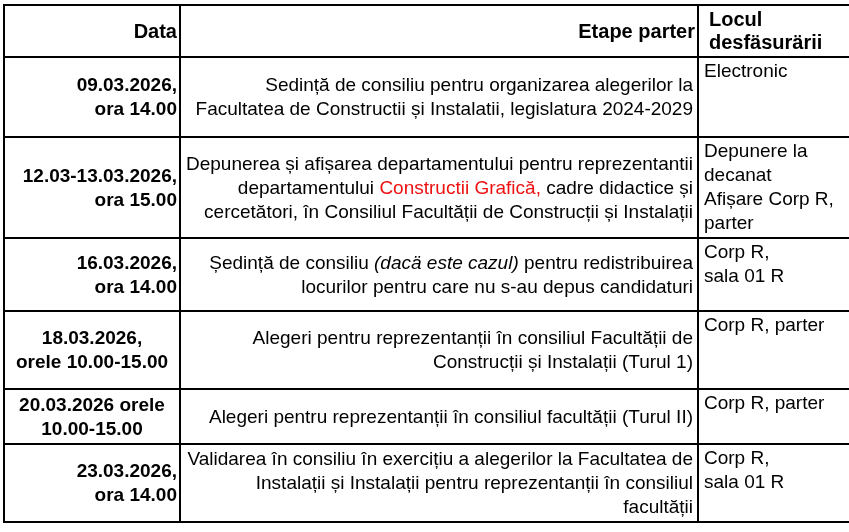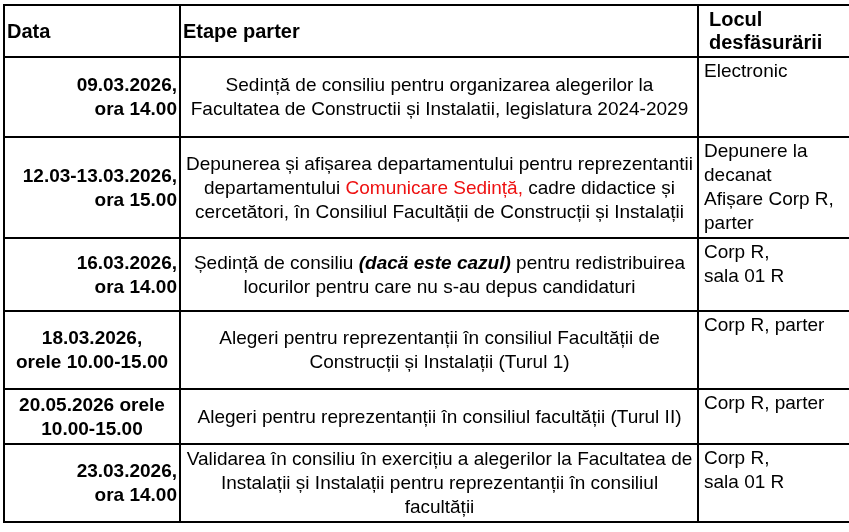--- a/index.html
+++ b/index.html
@@ -10,43 +10,43 @@
   }
   .wrap { padding:4px 3px 0 3px; }
   table {
     border-collapse:collapse; table-layout:fixed; width:843px;
     background:#ffffff;
   }
   th, td { border:2px solid #000; overflow:hidden; }
   thead tr { height:52px; }
   th {
     font-size:20px; font-weight:bold; vertical-align:middle;
-    text-align:left; white-space:pre-line; padding:2px;
+    text-align:right; white-space:pre-line; padding:2px;
   }
   th.loc-head { text-align:left; padding-left:10px; }
   tbody td { font-size:19px; line-height:24px; }
   .data-cell {
     font-weight:bold; white-space:pre-line; vertical-align:middle;
     text-align:right; padding:2px 2px 2px 6px;
   }
-  .etape-cell { vertical-align:middle; text-align:center; padding:2px 4px 2px 5px; }
+  .etape-cell { vertical-align:middle; text-align:right; padding:2px 4px 2px 5px; }
   .locul-cell {
     vertical-align:top; white-space:pre-line; text-align:left;
     padding:1px 2px 2px 5px;
   }
   tbody tr:nth-child(1) { height:80px; }
   tbody tr:nth-child(2) { height:96px; }
   tbody tr:nth-child(3) { height:73px; }
   tbody tr:nth-child(4) { height:78px; }
   tbody tr:nth-child(5) { height:55px; }
   tbody tr:nth-child(6) { height:78px; }
   tbody tr:nth-child(4) .data-cell,
   tbody tr:nth-child(5) .data-cell { text-align:center; padding-left:2px; }
   .red { color:var(--red); }
-  .bi { font-weight:bold; font-style:italic; }
+  .bi { font-weight:normal; font-style:italic; }
 </style>
 </head>
 <body>
 
 <div class="wrap">
   <table>
     <thead>
       <tr>
         <th style="width:170px">Data</th>
         <th style="width:512px">Etape parter</th>
@@ -57,39 +57,39 @@
     <tbody>
         <tr>
           <td class="data-cell">09.03.2026,
 ora 14.00</td>
           <td class="etape-cell"><span>Sedință de consiliu pentru organizarea alegerilor la Facultatea de Constructii și Instalatii, legislatura 2024-2029</span></td>
           <td class="locul-cell">Electronic</td>
         </tr>
         <tr>
           <td class="data-cell">12.03-13.03.2026,
 ora 15.00</td>
-          <td class="etape-cell"><span>Depunerea și afișarea departamentului pentru reprezentantii departamentului </span><span class="red">Comunicare Sedință,</span><span> cadre didactice și cercetători, în Consiliul Facultății de Construcții și Instalații</span></td>
+          <td class="etape-cell"><span>Depunerea și afișarea departamentului pentru reprezentantii departamentului </span><span class="red">Constructii Grafică,</span><span> cadre didactice și cercetători, în Consiliul Facultății de Construcții și Instalații</span></td>
           <td class="locul-cell">Depunere la decanat
 Afișare Corp R, parter</td>
         </tr>
         <tr>
           <td class="data-cell">16.03.2026,
 ora 14.00</td>
           <td class="etape-cell"><span>Ședință de consiliu </span><span class="bi">(dacä este cazul)</span><span> pentru redistribuirea locurilor pentru care nu s-au depus candidaturi</span></td>
           <td class="locul-cell">Corp R,
 sala 01 R</td>
         </tr>
         <tr>
           <td class="data-cell">18.03.2026,
 orele 10.00-15.00</td>
           <td class="etape-cell"><span>Alegeri pentru reprezentanții în consiliul Facultății de Construcții și Instalații (Turul 1)</span></td>
           <td class="locul-cell">Corp R, parter</td>
         </tr>
         <tr>
-          <td class="data-cell">20.05.2026 orele
+          <td class="data-cell">20.03.2026 orele
 10.00-15.00</td>
           <td class="etape-cell"><span>Alegeri pentru reprezentanții în consiliul facultății (Turul II)</span></td>
           <td class="locul-cell">Corp R, parter</td>
         </tr>
         <tr>
           <td class="data-cell">23.03.2026,
 ora 14.00</td>
           <td class="etape-cell"><span>Validarea în consiliu în exercițiu a alegerilor  la Facultatea de Instalații și Instalații pentru reprezentanții în consiliul facultății</span></td>
           <td class="locul-cell">Corp R,
  sala 01 R</td>

